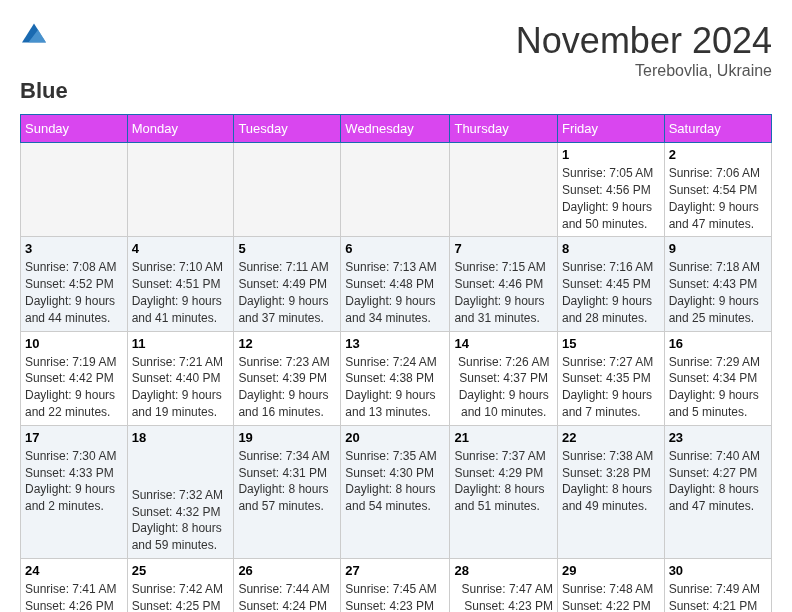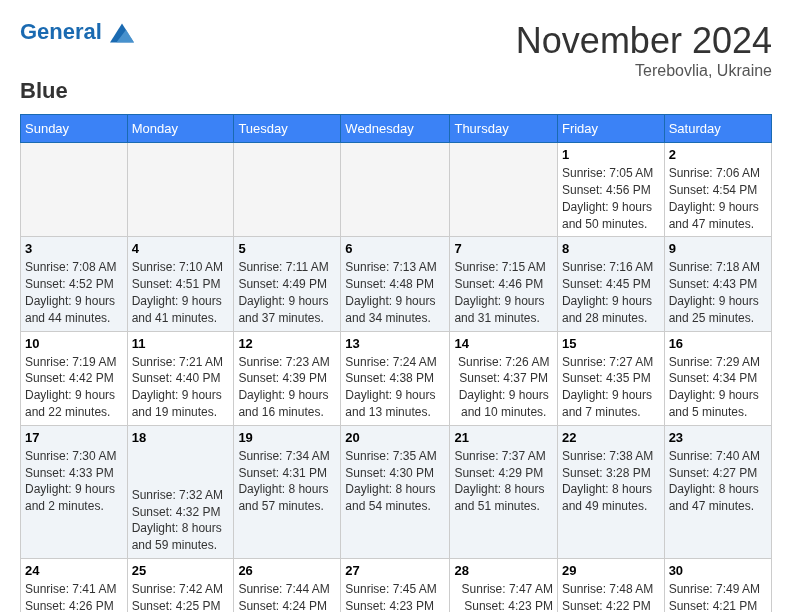--- a/index.html
+++ b/index.html
@@ -36,21 +36,21 @@
     .location {
       font-size: 16px;
       color: #555;
     }
     .calendar {
       width: 100%;
       border-collapse: collapse;
       font-size: 11px;
     }
     .calendar th {
-      background: #3b82f6;
+      background: #d946ef;
       color: #fff;
       padding: 6px 4px;
       text-align: left;
       font-size: 13px;
       font-weight: normal;
       border: 1px solid #1a6ab1;
     }
     .calendar td {
       border: 1px solid #ccc;
       vertical-align: top;
@@ -78,21 +78,20 @@
     }
   </style>
 </head>
 <body>
 
 <div class="header">
   <div class="logo">
     <div>
       <div style="display:flex;align-items:center;">
         <div style="font-size:22px;font-weight:bold;color:#333;line-height:1.1;">
-          <span style="color:#1a6ab1;">General</span>
           <svg class="logo-icon" viewBox="0 0 30 24" style="display:inline-block;vertical-align:middle;margin-left:2px;">
             <polygon points="0,24 15,0 30,24" fill="#1a6ab1"></polygon>
             <polygon points="8,24 20,8 30,24" fill="#5ba3d9" opacity="0.7"></polygon>
           </svg>
         </div>
       </div>
       <div style="font-size:22px;font-weight:bold;color:#333;margin-top:33px;">Blue</div>
     </div>
   </div>
   <div class="title-section">

